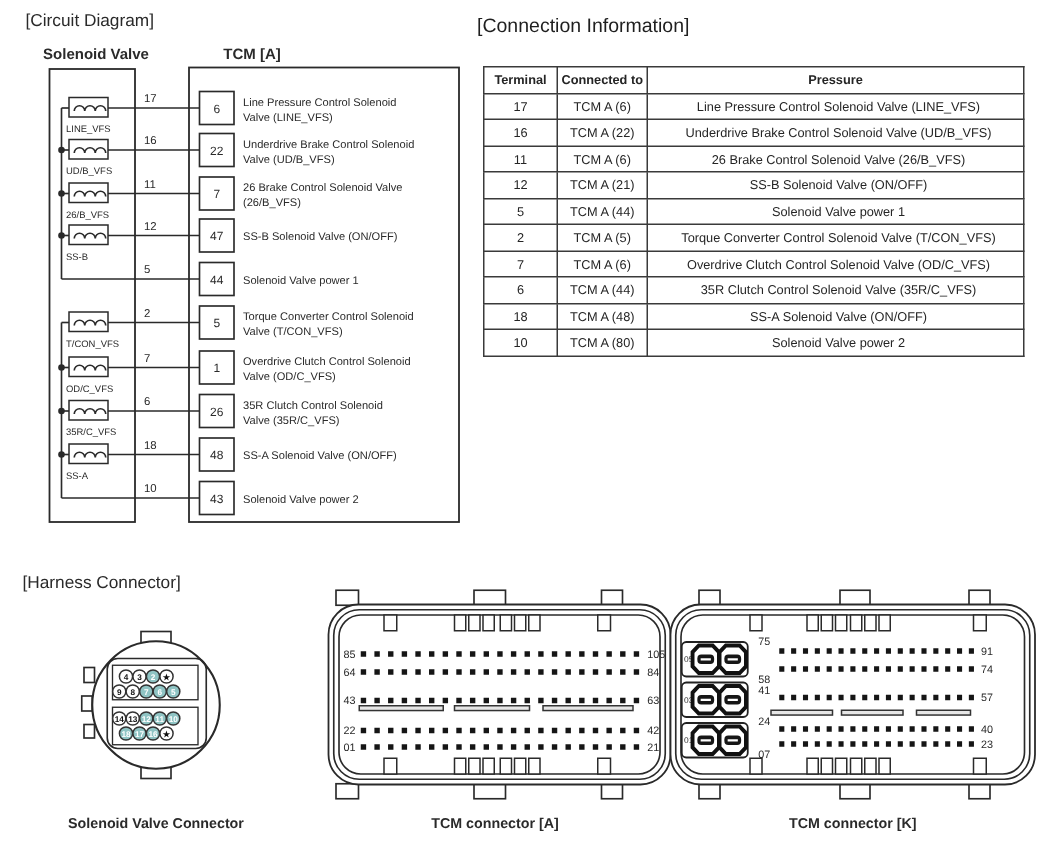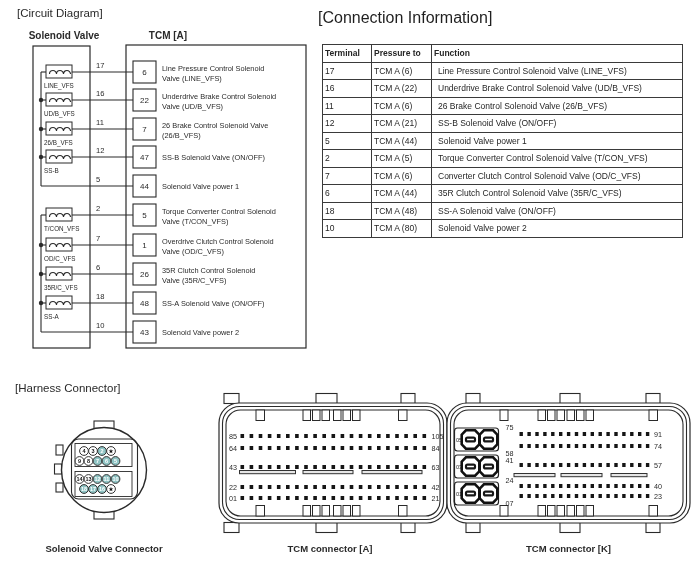--- a/index.html
+++ b/index.html
@@ -31,32 +31,32 @@
   .cw { fill:#fff; stroke:#333; stroke-width:1; }
   .ct { fill:var(--teal); stroke:#333; stroke-width:1; }
   .pw { font-size:5.5px; font-weight:bold; text-anchor:middle; fill:#111; }
   .pt { font-size:5.5px; font-weight:bold; text-anchor:middle; fill:#fff; }
   .oct { fill:#fff; stroke:#111; stroke-width:2.6; }
   .slot { fill:#161616; }
   .slotline { stroke:#fff; stroke-width:1.5; }
   .pbox { fill:#fff; stroke:#222; stroke-width:1.2; }
   .plbl { font-size:5.6px; }
 
-  #conn-title { position:absolute; left:318px; top:9px; font-size:16px; color:#1f1f1f; }
+  #conn-title { position:absolute; left:318px; top:9px; font-size:13px; color:#1f1f1f; }
   #conn-table {
     position:absolute; left:322px; top:44px; width:361px;
     border-collapse:collapse; table-layout:fixed;
     font-size:8.5px; color:#252525; border:1.5px solid #2a2a2a;
   }
   #conn-table th, #conn-table td {
     border:1px solid #3a3a3a; height:16.5px; padding:0 2px;
-    text-align:left; overflow:hidden; white-space:nowrap;
+    text-align:center; overflow:hidden; white-space:nowrap;
   }
   #conn-table th { font-weight:bold; }
-  #conn-table td.fn { text-align:left; padding-left:6px; }
+  #conn-table td.fn { text-align:center; padding-left:6px; }
 </style>
 </head>
 <body>
 
 <div class="page">
 
   <svg id="circuit" width="320" height="372" viewBox="0 0 320 372" style="top:0;">
     <text class="sec-title" x="17" y="17">[Circuit Diagram]</text>
     <text class="hdr" x="64" y="39">Solenoid Valve</text>
     <text class="hdr" x="168" y="39">TCM [A]</text>
@@ -201,22 +201,22 @@
 
   <table id="conn-table">
     <colgroup>
         <col style="width:49px">
         <col style="width:60px">
         <col>
       </colgroup>
     <tbody>
         <tr>
       <th>Terminal</th>
-      <th>Pressure to</th>
-      <th>Function</th>
+      <th>Connected to</th>
+      <th>Pressure</th>
     </tr>
     <tr>
           <td>17</td>
           <td>TCM A (6)</td>
           <td class="fn">Line Pressure Control Solenoid Valve (LINE_VFS)</td>
         </tr>
     <tr>
           <td>16</td>
           <td>TCM A (22)</td>
           <td class="fn">Underdrive Brake Control Solenoid Valve (UD/B_VFS)</td>
@@ -237,21 +237,21 @@
           <td class="fn">Solenoid Valve power 1</td>
         </tr>
     <tr>
           <td>2</td>
           <td>TCM A (5)</td>
           <td class="fn">Torque Converter Control Solenoid Valve (T/CON_VFS)</td>
         </tr>
     <tr>
           <td>7</td>
           <td>TCM A (6)</td>
-          <td class="fn">Converter Clutch Control Solenoid Valve (OD/C_VFS)</td>
+          <td class="fn">Overdrive Clutch Control Solenoid Valve (OD/C_VFS)</td>
         </tr>
     <tr>
           <td>6</td>
           <td>TCM A (44)</td>
           <td class="fn">35R Clutch Control Solenoid Valve (35R/C_VFS)</td>
         </tr>
     <tr>
           <td>18</td>
           <td>TCM A (48)</td>
           <td class="fn">SS-A Solenoid Valve (ON/OFF)</td>

